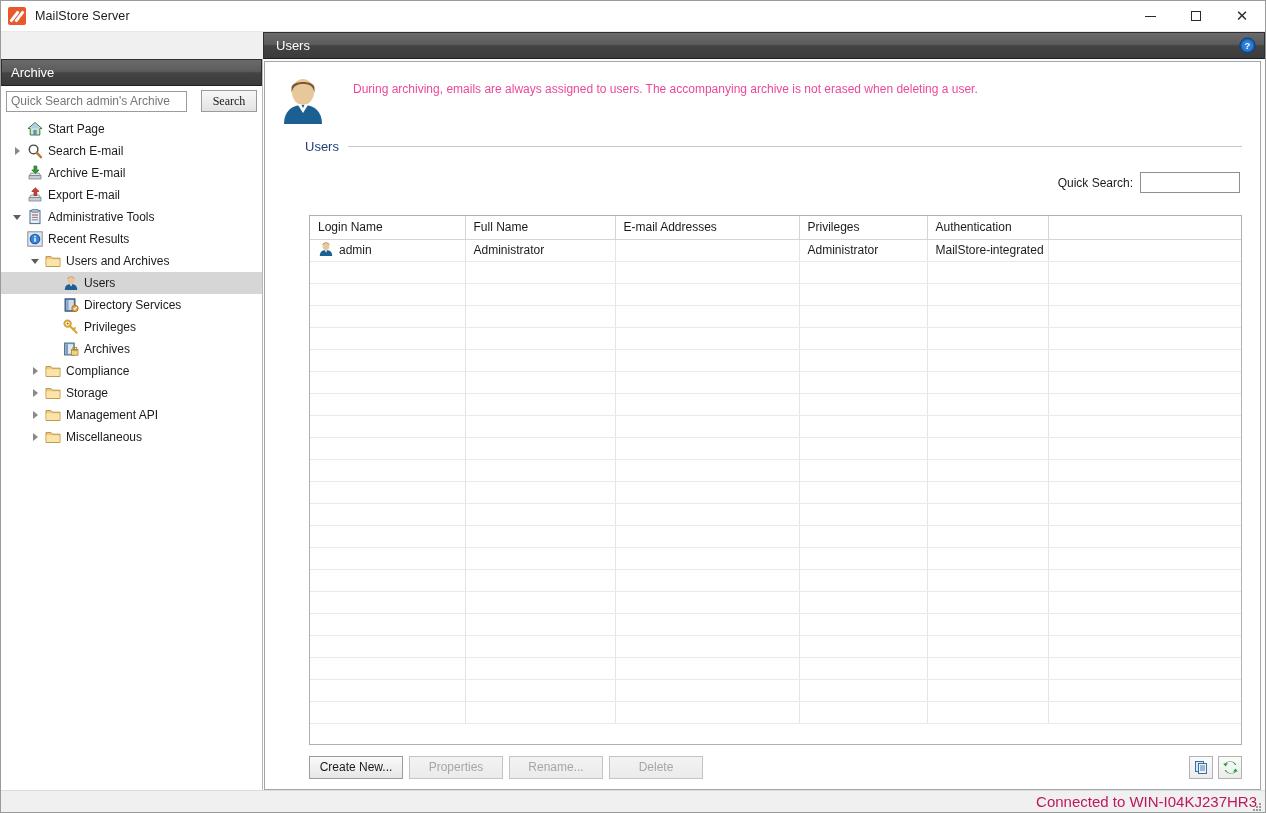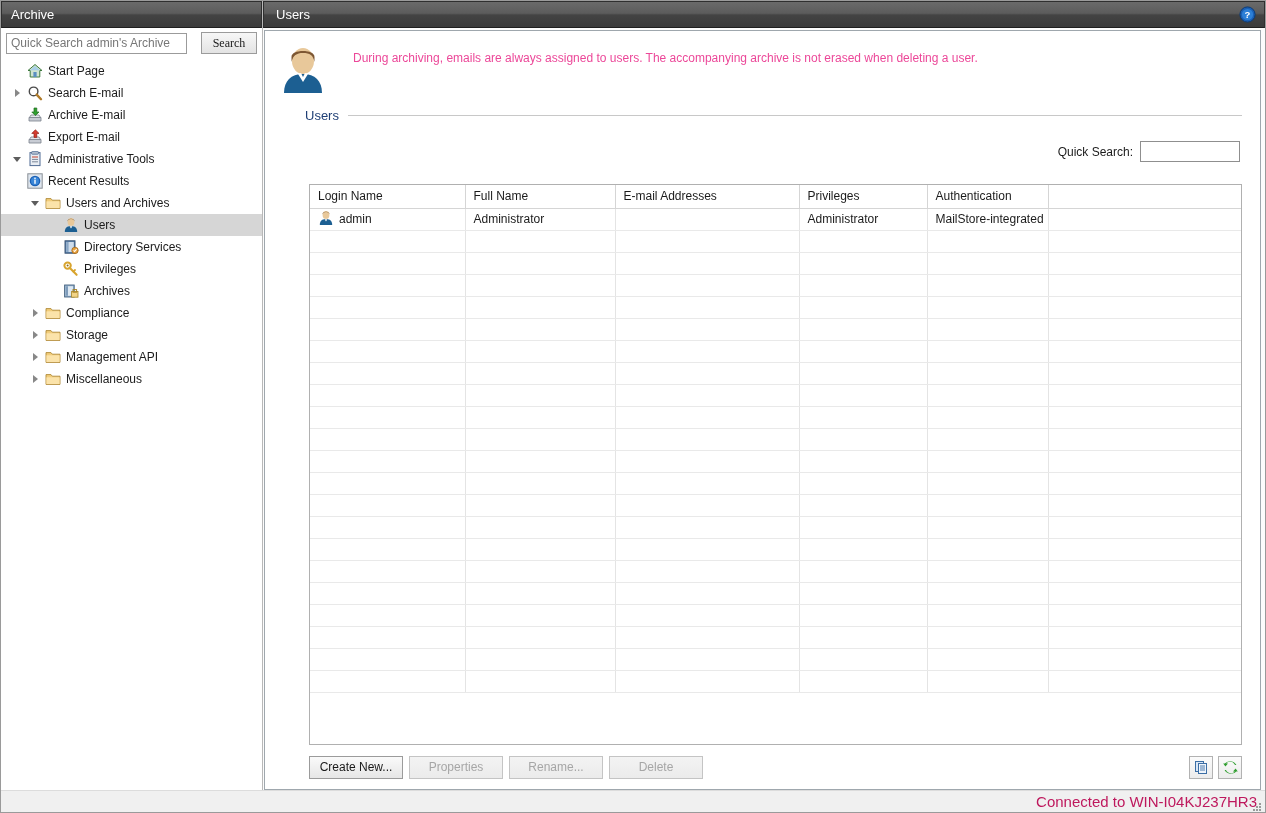--- a/index.html
+++ b/index.html
@@ -72,20 +72,21 @@
   #body-split { flex: 1; display: flex; min-height: 0; }
 
   
   #left-panel {
     width: 262px;
     flex: none;
     display: flex;
     flex-direction: column;
     background: #ffffff;
     border-right: 1px solid #b8b8b8;
+    margin-top: 27px;
   }
   .panel-header {
     height: 27px;
     background: linear-gradient(to bottom, #6a6a6a 0%, #5c5c5c 45%, #434343 52%, #3b3b3b 100%);
     color: #ffffff;
     display: flex;
     align-items: center;
     font-size: 13px;
     padding-left: 9px;
     flex: none;
@@ -340,20 +341,38 @@
     position: absolute;
     right: 2px; bottom: 1px;
     width: 12px; height: 12px;
   }
 </style>
 </head>
 <body>
 
 <div id="app-window">
 
+  <div id="titlebar">
+    <div id="app-logo">
+      <div class="s1"></div>
+        <div class="s2"></div>
+    </div>
+    <div id="app-title">MailStore Server</div>
+    <div id="win-controls">
+      <div class="win-btn">
+          <div class="glyph-min"></div>
+        </div>
+      <div class="win-btn">
+          <div class="glyph-max"></div>
+        </div>
+      <div class="win-btn close">
+          <div class="glyph-close">✕</div>
+        </div>
+    </div>
+  </div>
 
   <div id="body-split">
 
     <div id="left-panel">
       <div class="panel-header">Archive</div>
 
       <div id="search-area">
         <input id="quick-search-archive" type="text" placeholder="Quick Search admin's Archive" style="">
         <button id="search-button">Search</button>
       </div>

